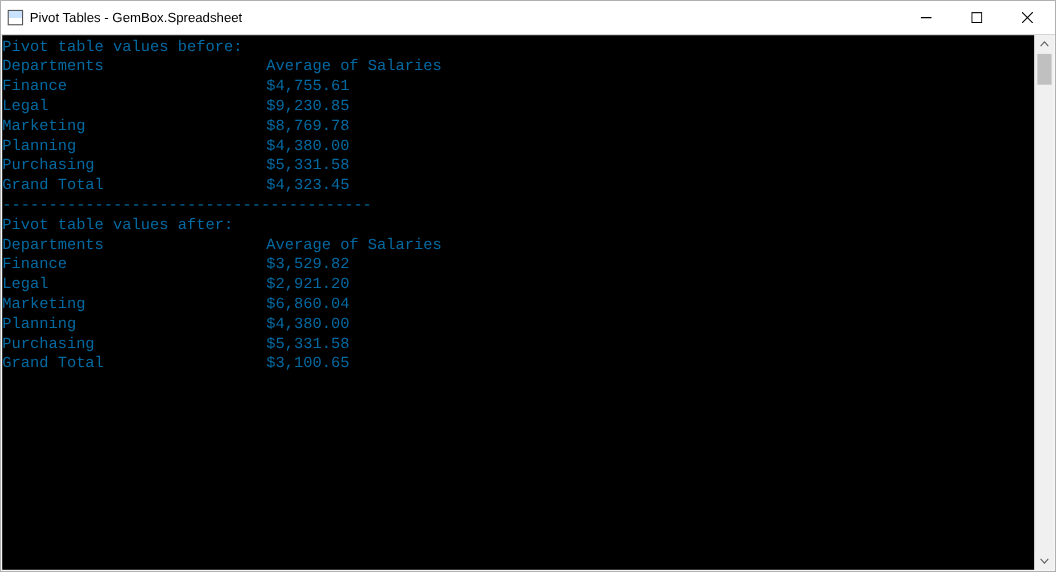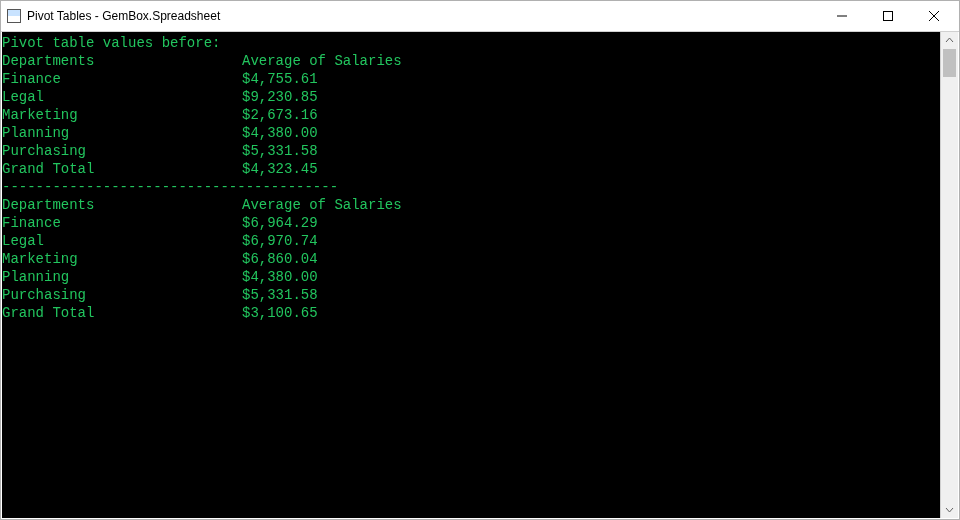--- a/index.html
+++ b/index.html
@@ -43,21 +43,21 @@
   }
   .btn svg{display:block;}
   .client{
     position:absolute;
     left:1px;right:1px;top:31px;bottom:1px;
     display:flex;
   }
   .con{
     flex:1;
     background:#000;
-    color:#22c55e;
+    color:#0369a1;
     font-family:Consolas,"Courier New",monospace;
     font-size:14px;
     line-height:18px;
     padding:2px 0 0 0;
     overflow:hidden;
   }
   .row{display:flex;white-space:pre;}
   .c1{width:240px;}
   .c2{}
   .sb{
@@ -104,28 +104,29 @@
         </svg>
     </div>
   </div>
 
   <div class="client">
     <div class="con">
       <div class="row"><span>Pivot table values before:</span></div>
       <div class="row"><span class="c1">Departments</span><span class="c2">Average of Salaries</span></div>
       <div class="row"><span class="c1">Finance</span><span class="c2">$4,755.61</span></div>
       <div class="row"><span class="c1">Legal</span><span class="c2">$9,230.85</span></div>
-      <div class="row"><span class="c1">Marketing</span><span class="c2">$2,673.16</span></div>
+      <div class="row"><span class="c1">Marketing</span><span class="c2">$8,769.78</span></div>
       <div class="row"><span class="c1">Planning</span><span class="c2">$4,380.00</span></div>
       <div class="row"><span class="c1">Purchasing</span><span class="c2">$5,331.58</span></div>
       <div class="row"><span class="c1">Grand Total</span><span class="c2">$4,323.45</span></div>
       <div class="row"><span>----------------------------------------</span></div>
+      <div class="row"><span>Pivot table values after:</span></div>
       <div class="row"><span class="c1">Departments</span><span class="c2">Average of Salaries</span></div>
-      <div class="row"><span class="c1">Finance</span><span class="c2">$6,964.29</span></div>
-      <div class="row"><span class="c1">Legal</span><span class="c2">$6,970.74</span></div>
+      <div class="row"><span class="c1">Finance</span><span class="c2">$3,529.82</span></div>
+      <div class="row"><span class="c1">Legal</span><span class="c2">$2,921.20</span></div>
       <div class="row"><span class="c1">Marketing</span><span class="c2">$6,860.04</span></div>
       <div class="row"><span class="c1">Planning</span><span class="c2">$4,380.00</span></div>
       <div class="row"><span class="c1">Purchasing</span><span class="c2">$5,331.58</span></div>
       <div class="row"><span class="c1">Grand Total</span><span class="c2">$3,100.65</span></div>
     </div>
 
     <div class="sb">
       <div class="sb-btn top">
         <svg width="9" height="9" viewBox="0 0 9 9">
             <path d="M1 6 L4.5 2 L8 6" fill="none" stroke="#606060" stroke-width="1"></path>

